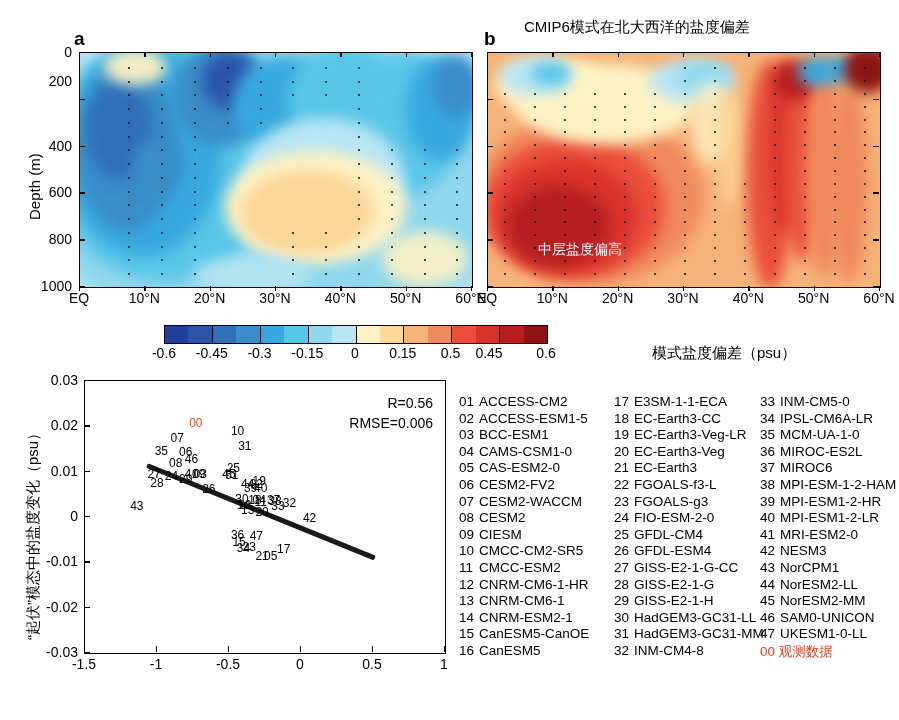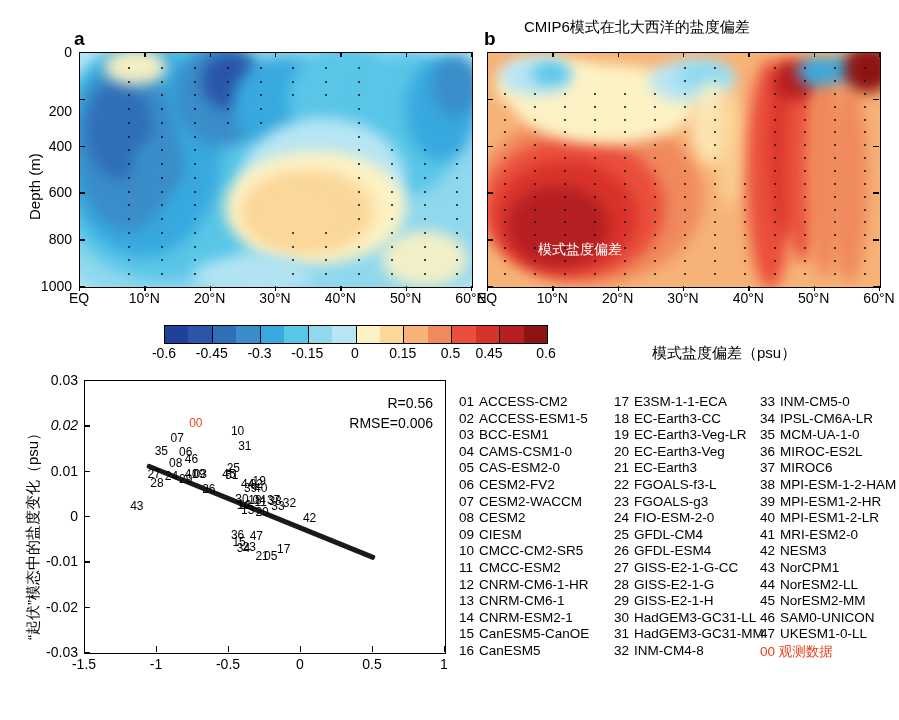--- a/index.html
+++ b/index.html
@@ -194,21 +194,21 @@
         <div class="dot" style="left: 96%; top: 70.5333%;"></div>
         <div class="dot" style="left: 96%; top: 76.4%;"></div>
         <div class="dot" style="left: 96%; top: 82.2667%;"></div>
         <div class="dot" style="left: 96%; top: 88.1333%;"></div>
         <div class="dot" style="left: 96%; top: 94%;"></div>
       </div>
   </div>
 
   <div id="aYT">
       <div class="t tick" style="left: 72px; top: 52px; transform: translate(-100%, -50%);">0</div>
-      <div class="t tick" style="left: 72px; top: 111px; transform: translate(-100%, -50%); text-align: right;">200</div>
+      <div class="t tick" style="left: 72px; top: 81px; transform: translate(-100%, -50%); text-align: right;">200</div>
       <div class="t tick" style="left: 72px; top: 145.6px; transform: translate(-100%, -50%);">400</div>
       <div class="t tick" style="left: 72px; top: 192.4px; transform: translate(-100%, -50%);">600</div>
       <div class="t tick" style="left: 72px; top: 239.2px; transform: translate(-100%, -50%);">800</div>
       <div class="t tick" style="left: 72px; top: 286px; transform: translate(-100%, -50%);">1000</div>
     </div>
   <div id="aXT">
       <div class="t tick" style="left: 79px; top: 290px; transform: translateX(-50%);">EQ</div>
       <div class="t tick" style="left: 144.333px; top: 290px; transform: translateX(-50%);">10°N</div>
       <div class="t tick" style="left: 209.667px; top: 290px; transform: translateX(-50%);">20°N</div>
       <div class="t tick" style="left: 275px; top: 290px; transform: translateX(-50%);">30°N</div>
@@ -442,21 +442,21 @@
         <div class="dot" style="left: 96%; top: 50%;"></div>
         <div class="dot" style="left: 96%; top: 55.5%;"></div>
         <div class="dot" style="left: 96%; top: 61%;"></div>
         <div class="dot" style="left: 96%; top: 66.5%;"></div>
         <div class="dot" style="left: 96%; top: 72%;"></div>
         <div class="dot" style="left: 96%; top: 77.5%;"></div>
         <div class="dot" style="left: 96%; top: 83%;"></div>
         <div class="dot" style="left: 96%; top: 88.5%;"></div>
         <div class="dot" style="left: 96%; top: 94%;"></div>
       </div>
-    <div class="annot" style="left:50px;top:188px;">模式盐度偏差</div>
+    <div class="annot" style="left:50px;top:188px;">中层盐度偏高</div>
   </div>
   <div id="bXT">
       <div class="t tick" style="left: 487px; top: 290px; transform: translateX(-50%);">EQ</div>
       <div class="t tick" style="left: 552.333px; top: 290px; transform: translateX(-50%);">10°N</div>
       <div class="t tick" style="left: 617.667px; top: 290px; transform: translateX(-50%);">20°N</div>
       <div class="t tick" style="left: 683px; top: 290px; transform: translateX(-50%);">30°N</div>
       <div class="t tick" style="left: 748.333px; top: 290px; transform: translateX(-50%);">40°N</div>
       <div class="t tick" style="left: 813.667px; top: 290px; transform: translateX(-50%);">50°N</div>
       <div class="t tick" style="left: 879px; top: 290px; transform: translateX(-50%);">60°N</div>
     </div>
@@ -541,21 +541,21 @@
       <div class="sclab" style="left: 154.08px; top: 160.933px;">15</div>
       <div class="sclab" style="left: 158.4px; top: 166.827px;">34</div>
       <div class="sclab" style="left: 164.16px; top: 166.373px;">23</div>
       <div class="sclab" style="left: 198.72px; top: 167.733px;">17</div>
       <div class="sclab" style="left: 177.12px; top: 174.533px;">21</div>
       <div class="sclab" style="left: 185.76px; top: 174.533px;">05</div>
     </div>
 
   <div id="cYT">
       <div class="t tick" style="left: 78px; top: 380px; transform: translate(-100%, -50%);">0.03</div>
-      <div class="t tick" style="left: 78px; top: 425.333px; transform: translate(-100%, -50%); font-style: italic;">0.02</div>
+      <div class="t tick" style="left: 78px; top: 425.333px; transform: translate(-100%, -50%);">0.02</div>
       <div class="t tick" style="left: 78px; top: 470.667px; transform: translate(-100%, -50%);">0.01</div>
       <div class="t tick" style="left: 78px; top: 516px; transform: translate(-100%, -50%);">0</div>
       <div class="t tick" style="left: 78px; top: 561.333px; transform: translate(-100%, -50%);">-0.01</div>
       <div class="t tick" style="left: 78px; top: 606.667px; transform: translate(-100%, -50%);">-0.02</div>
       <div class="t tick" style="left: 78px; top: 652px; transform: translate(-100%, -50%);">-0.03</div>
     </div>
   <div id="cXT">
       <div class="t tick" style="left: 84px; top: 656px; transform: translateX(-50%);">-1.5</div>
       <div class="t tick" style="left: 156px; top: 656px; transform: translateX(-50%);">-1</div>
       <div class="t tick" style="left: 228px; top: 656px; transform: translateX(-50%);">-0.5</div>

